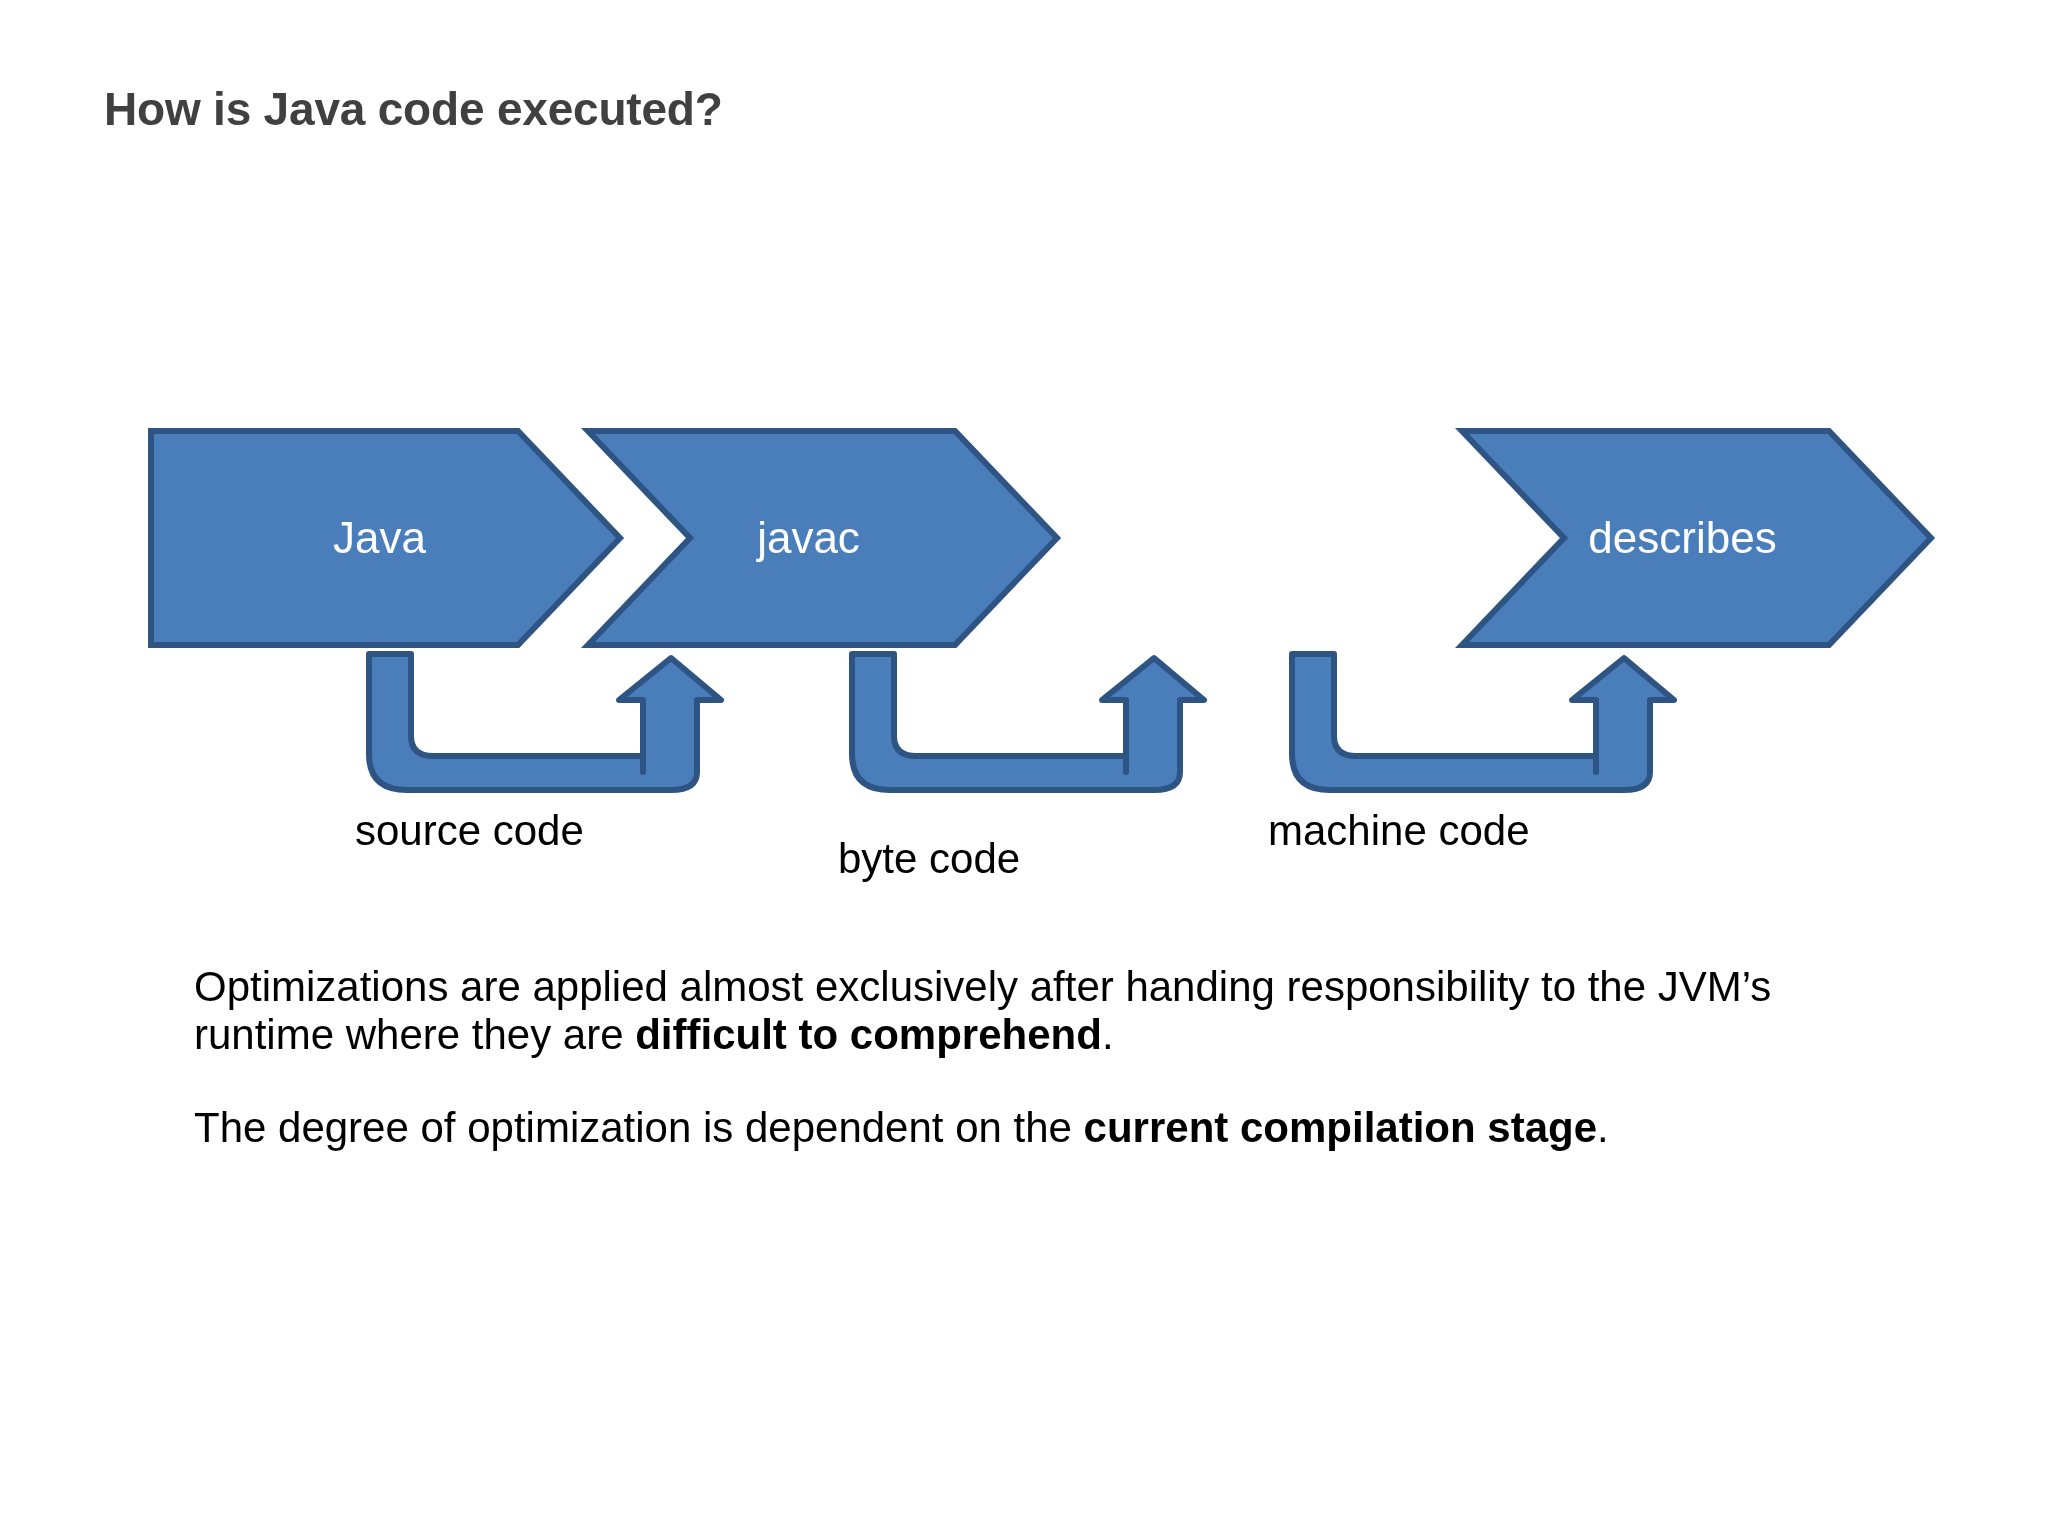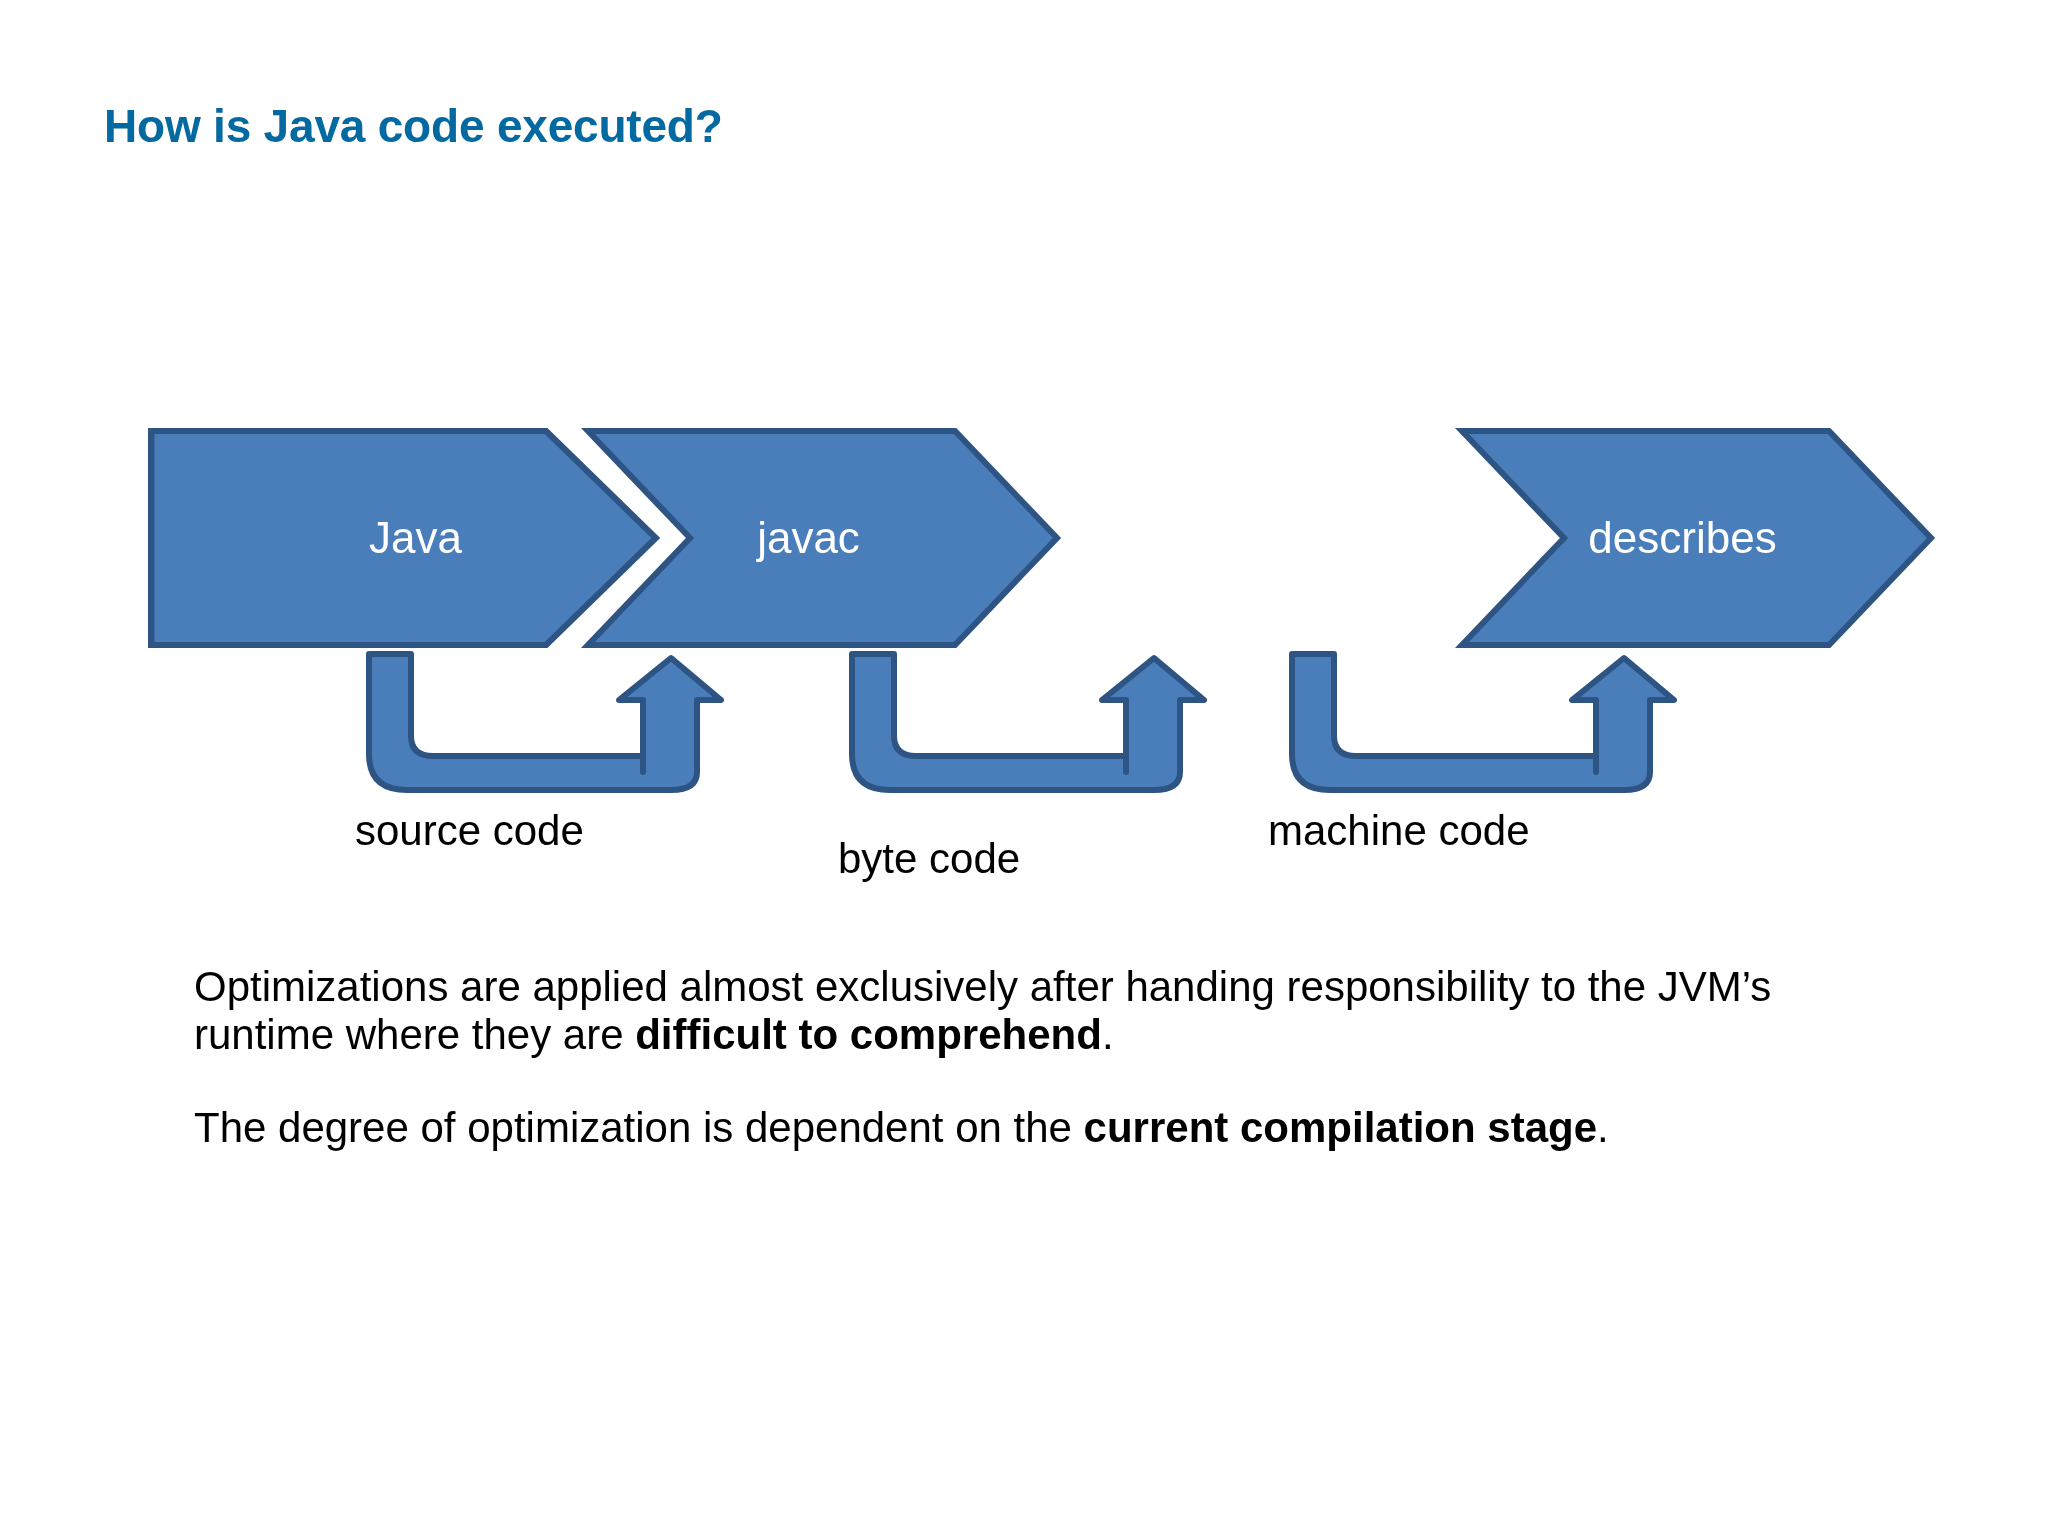--- a/index.html
+++ b/index.html
@@ -13,25 +13,25 @@
     position: relative;
     overflow: hidden;
     font-family: "Liberation Sans", sans-serif;
     color: #000000;
   }
 
   
   #slide-title {
     position: absolute;
     left: 104px;
-    top: 99px;
+    top: 82px;
     font-size: 46px;
     font-weight: bold;
     letter-spacing: -0.2px;
-    color: #0369a1;
+    color: #404040;
     white-space: nowrap;
   }
 
   
   #pipeline {
     position: absolute;
     left: 148px;
     top: 428px;
     width: 1790px;
     height: 220px;
@@ -106,21 +106,21 @@
   #body-copy p:last-child { margin-bottom: 0; }
   #body-copy b { font-weight: bold; }
 </style>
 </head>
 <body>
 
 <div id="slide-title">How is Java code executed?</div>
 
 <div id="pipeline">
 
-  <div class="chev first" style="left:0px; width:475px;padding-left:36px;">
+  <div class="chev first" style="left:0px; width:475px;">
     <svg class="chev-svg" viewBox="0 0 475 220" preserveAspectRatio="none">
       <polygon points="3,3 370,3 472,110 370,217 3,217" fill="#4a7ebb" stroke="#2e5484" stroke-width="6" stroke-linejoin="miter"></polygon>
     </svg>
     <span class="chev-label">Java</span>
   </div>
 
   <div class="chev" style="left:437px; width:475px;">
     <svg class="chev-svg" viewBox="0 0 475 220" preserveAspectRatio="none">
       <polygon points="3,3 370,3 472,110 370,217 3,217 105,110" fill="#4a7ebb" stroke="#2e5484" stroke-width="6" stroke-linejoin="miter"></polygon>
     </svg>

